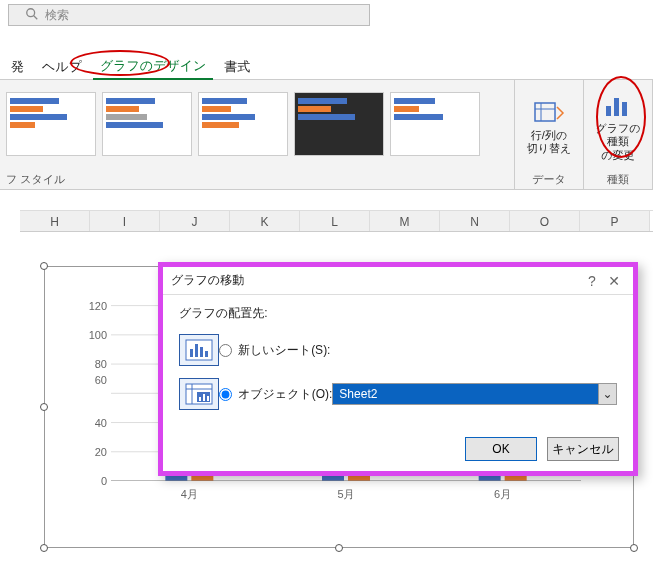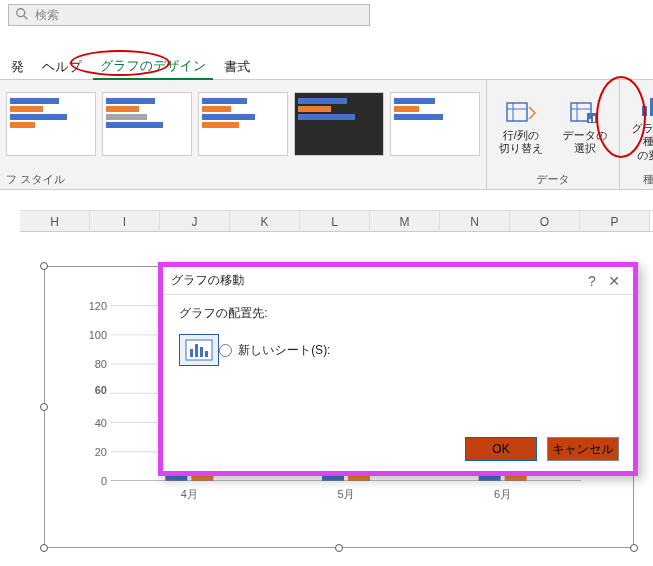--- a/index.html
+++ b/index.html
@@ -1,19 +1,19 @@
 <!DOCTYPE html>
 <html><head>
 <meta charset="utf-8">
 <style>
   * { box-sizing: border-box; margin: 0; padding: 0; }
   body { font-family: "Meiryo UI", "Yu Gothic UI", sans-serif; font-size: 12px; color: #222; background: #fff; width: 653px; height: 566px; overflow: hidden; }
 
   
-  .searchbar { position: absolute; top: 4px; left: 8px; width: 362px; height: 22px; border: 1px solid #bbb; background: #eee; display: flex; align-items: center; padding: 0 6px; gap: 6px; color: #888; }
+  .searchbar { position: absolute; top: 4px; left: 8px; width: 362px; height: 22px; border: 1px solid #bbb; background: #eee; display: flex; align-items: center; padding: 0 16px; gap: 6px; color: #888; }
   .searchbar svg { width: 14px; height: 14px; }
 
   
   .tabs { position: absolute; top: 54px; left: 0; width: 653px; height: 26px; display: flex; align-items: center; gap: 4px; padding-left: 4px; border-bottom: 1px solid #ccc; }
   .tab { padding: 3px 7px; font-size: 13px; cursor: pointer; }
   .tab.active { color: #0a7c34; border-bottom: 2px solid #0a7c34; }
   .highlight-oval { position: absolute; border: 2px solid #d10000; border-radius: 50%; pointer-events: none; }
 
   
   .ribbon { position: absolute; top: 80px; left: 0; width: 653px; height: 110px; background: #f3f3f3; border-bottom: 1px solid #ccc; display: flex; }
@@ -60,21 +60,21 @@
   .dlg-subtitle { font-size: 12px; margin-bottom: 10px; }
   .opt-row { display: flex; align-items: center; gap: 0; margin: 12px 0; }
   .opt-icon { width: 40px; height: 32px; border: 1px solid #2a5aa6; display: flex; align-items: center; justify-content: center; background: #eaf1fb;}
   .opt-icon svg { width: 28px; height: 22px; }
   .opt-row label { font-size: 12px; display: flex; align-items: center; gap: 6px; }
   .opt-input { flex: 1; height: 22px; border: 1px solid #999; padding: 0 6px; font-size: 12px; }
   .opt-select { flex: 1; height: 22px; border: 1px solid #999; background: #0a63c0; color: #fff; font-size: 12px; display: flex; align-items: center; }
   .opt-select .val { flex:1; padding: 0 6px; }
   .opt-select .dd { width: 18px; height: 100%; background: #ddd; color: #333; display:flex; align-items:center; justify-content:center; border-left:1px solid #999;}
   .dlg-buttons { position: absolute; bottom: 10px; right: 14px; display: flex; gap: 10px; }
-  .dlg-btn { min-width: 72px; height: 24px; border: 1px solid #888; background: #c2410c; font-size: 12px; cursor: pointer; }
+  .dlg-btn { min-width: 72px; height: 24px; border: 1px solid #888; background: #e5e5e5; font-size: 12px; cursor: pointer; }
   .dlg-btn.primary { border: 1px solid #0a63c0; }
 </style>
 </head>
 <body>
 
 <div class="searchbar">
   <span>
     <svg viewBox="0 0 16 16">
         <circle cx="6.5" cy="6.5" r="4.5" fill="none" stroke="#888" stroke-width="1.5"></circle>
         <line x1="10" y1="10" x2="14" y2="14" stroke="#888" stroke-width="1.5"></line>
@@ -132,32 +132,20 @@
     <div class="group-body">
       <div class="big-btn">
         <svg viewBox="0 0 32 28">
             <rect x="2" y="4" width="20" height="18" fill="none" stroke="#4472c4" stroke-width="1.5"></rect>
             <line x1="2" y1="10" x2="22" y2="10" stroke="#4472c4"></line>
             <line x1="8" y1="4" x2="8" y2="22" stroke="#4472c4"></line>
             <path d="M24 8 L30 14 L24 20" fill="none" stroke="#ed7d31" stroke-width="1.5"></path>
           </svg>
         <span class="lbl" style="white-space:pre-line">行/列の
 切り替え</span>
-      </div>
-      <div class="big-btn">
-        <svg viewBox="0 0 32 28">
-            <rect x="2" y="4" width="20" height="18" fill="none" stroke="#4472c4" stroke-width="1.5"></rect>
-            <line x1="2" y1="10" x2="22" y2="10" stroke="#4472c4"></line>
-            <line x1="8" y1="4" x2="8" y2="22" stroke="#4472c4"></line>
-            <rect x="18" y="14" width="10" height="10" fill="#4472c4"></rect>
-            <rect x="20" y="20" width="2" height="3" fill="#fff"></rect>
-            <rect x="24" y="17" width="2" height="6" fill="#fff"></rect>
-          </svg>
-        <span class="lbl" style="white-space:pre-line">データの
-選択</span>
       </div>
     </div>
     <div class="group-label">データ</div>
   </div>
 
   <div class="group">
     <div class="group-body">
       <div class="big-btn">
         <svg viewBox="0 0 32 28">
             <rect x="4" y="14" width="5" height="10" fill="#4472c4"></rect>
@@ -195,21 +183,21 @@
   <div class="sel-handle" style="top:calc(50% - 4px);left:-5px"></div>
   <div class="sel-handle" style="top:calc(50% - 4px);right:-5px"></div>
   <div class="sel-handle" style="bottom:-5px;left:-5px"></div>
   <div class="sel-handle" style="bottom:-5px;left:calc(50% - 4px)"></div>
   <div class="sel-handle" style="bottom:-5px;right:-5px"></div>
 
   <div class="y-axis">
       <div class="y-tick" style="top: 194px;">0</div>
       <div class="y-tick" style="top: 164.769px;">20</div>
       <div class="y-tick" style="top: 135.538px;">40</div>
-      <div class="y-tick" style="top: 103px; font-weight: bold;">60</div>
+      <div class="y-tick" style="top: 93px;">60</div>
       <div class="y-tick" style="top: 77.0769px;">80</div>
       <div class="y-tick" style="top: 47.8462px;">100</div>
       <div class="y-tick" style="top: 18.6154px;">120</div>
     </div>
   <svg class="chart-plot" viewBox="0 0 470 190" preserveAspectRatio="none">
     <g class="gridlines">
         <line x1="0" x2="470" y1="190" y2="190"></line>
         <line x1="0" x2="470" y1="160.76923076923077" y2="160.76923076923077"></line>
         <line x1="0" x2="470" y1="131.53846153846155" y2="131.53846153846155"></line>
         <line x1="0" x2="470" y1="102.3076923076923" y2="102.3076923076923"></line>
@@ -252,18 +240,39 @@
             <rect x="15" y="8" width="3" height="10" fill="#4472c4"></rect>
             <rect x="20" y="12" width="3" height="6" fill="#4472c4"></rect>
           </svg>
       </div>
       <label>
           <input type="radio" name="dest" style=""> 
           <span>新しいシート(S):</span>
         </label>
     </div>
 
+    <div class="opt-row">
+      <div class="opt-icon">
+        <svg viewBox="0 0 28 22">
+            <rect x="1" y="1" width="26" height="20" fill="#fff" stroke="#4472c4"></rect>
+            <line x1="1" y1="6" x2="27" y2="6" stroke="#4472c4"></line>
+            <line x1="7" y1="1" x2="7" y2="21" stroke="#4472c4"></line>
+            <rect x="12" y="9" width="13" height="10" fill="#4472c4"></rect>
+            <rect x="14" y="14" width="2" height="4" fill="#fff"></rect>
+            <rect x="18" y="11" width="2" height="7" fill="#fff"></rect>
+            <rect x="22" y="13" width="2" height="5" fill="#fff"></rect>
+          </svg>
+      </div>
+      <label>
+          <input type="radio" name="dest" checked="" style=""> 
+          <span>オブジェクト(O):</span>
+        </label>
+      <div class="opt-select">
+        <span class="val">Sheet2</span>
+        <span class="dd">⌄</span>
+      </div>
+    </div>
   </div>
   <div class="dlg-buttons">
     <button class="dlg-btn primary">OK</button>
     <button class="dlg-btn">キャンセル</button>
   </div>
 </div>
 
 </body></html>

